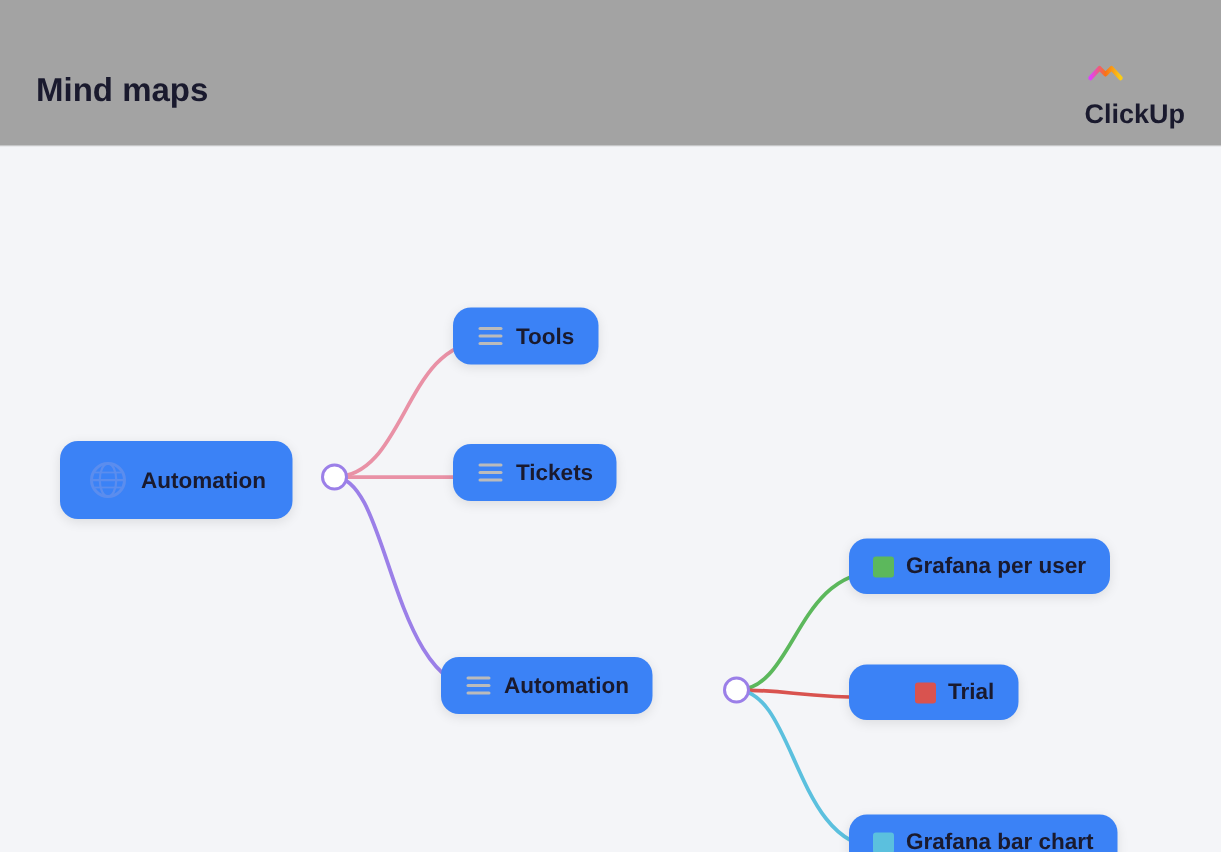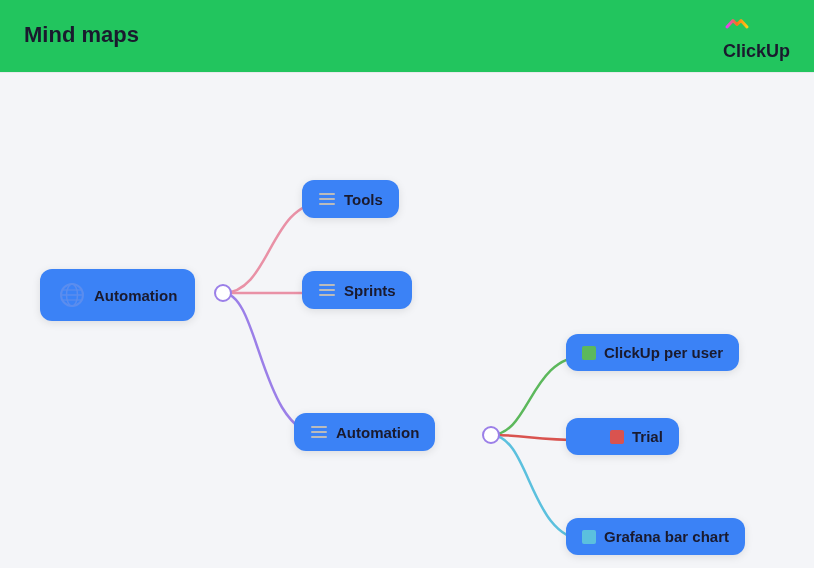--- a/index.html
+++ b/index.html
@@ -9,22 +9,22 @@
       background: #f4f5f8;
       font-family: -apple-system, BlinkMacSystemFont, 'Segoe UI', sans-serif;
       overflow: hidden;
       position: relative;
     }
 
     .header {
       display: flex;
       align-items: center;
       justify-content: space-between;
-      padding: 7px 24px 10px 24px;
-      background: #22c55e;
+      padding: 32px 24px 10px 24px;
+      background: #a3a3a3;
       border-bottom: 1px solid #e8e9ec;
     }
 
     .page-title {
       font-size: 22px;
       font-weight: 700;
       color: #1a1a2e;
     }
 
     .logo-area {
@@ -165,41 +165,41 @@
   </div>
 
   <div class="node-card" style="left:302px; top:198px;">
     <div class="node-icon">
       <svg width="18" height="18" viewBox="0 0 18 18">
         <rect x="1" y="3" width="16" height="2" rx="1" fill="#bbb"></rect>
         <rect x="1" y="8" width="16" height="2" rx="1" fill="#bbb"></rect>
         <rect x="1" y="13" width="16" height="2" rx="1" fill="#bbb"></rect>
       </svg>
     </div>
-    <span class="node-label">Sprints</span>
+    <span class="node-label">Tickets</span>
   </div>
 
   <div class="node-card" style="left:294px; top:340px;">
     <div class="node-icon">
       <svg width="18" height="18" viewBox="0 0 18 18">
         <rect x="1" y="3" width="16" height="2" rx="1" fill="#bbb"></rect>
         <rect x="1" y="8" width="16" height="2" rx="1" fill="#bbb"></rect>
         <rect x="1" y="13" width="16" height="2" rx="1" fill="#bbb"></rect>
       </svg>
     </div>
     <span class="node-label">Automation</span>
   </div>
 
   <div class="circle-connector automation" style="left:482px; top:353px; border-color:#9b7fe8;"></div>
 
   <div class="node-card" style="left:566px; top:261px;">
     <div class="node-icon">
       <div style="width:14px;height:14px;background:#5cb85c;border-radius:2px;"></div>
     </div>
-    <span class="node-label">ClickUp per user</span>
+    <span class="node-label">Grafana per user</span>
   </div>
 
   <div class="node-card" style="left:566px; top:345px;padding-left:44px;">
     <div class="node-icon">
       <div style="width:14px;height:14px;background:#d9534f;border-radius:2px;"></div>
     </div>
     <span class="node-label">Trial</span>
   </div>
 
   <div class="node-card" style="left:566px; top:445px;">

